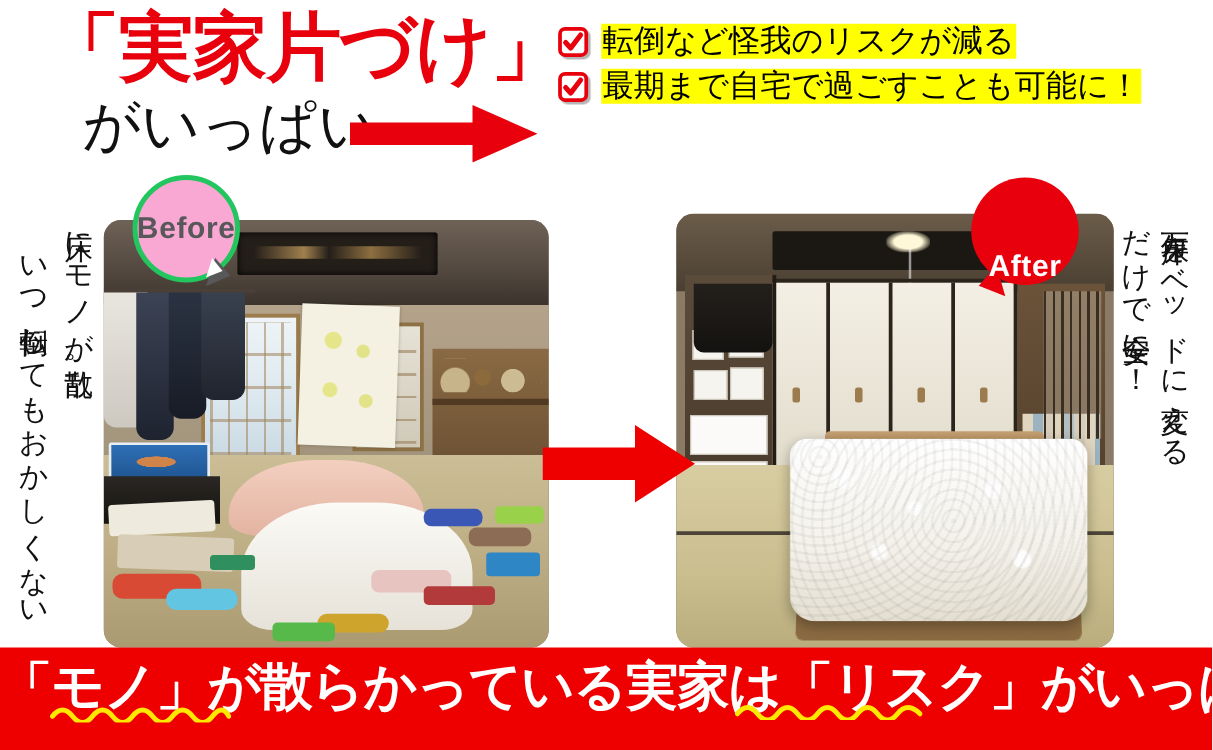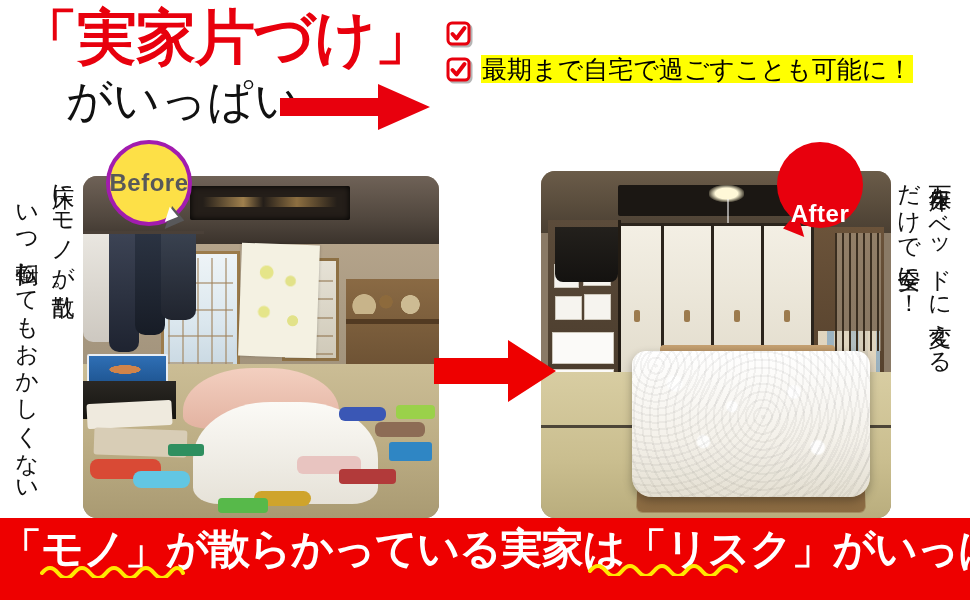--- a/index.html
+++ b/index.html
@@ -22,21 +22,21 @@
   
   .headline-block {
     position: absolute;
     left: 18px;
     top: 4px;
     width: 420px;
     height: 140px;
   }
   .headline-line1 {
     position: absolute;
-    left: 0;
+    left: 18px;
     top: 2px;
     font-size: 60px;
     font-weight: 700;
     letter-spacing: -1px;
     white-space: nowrap;
     line-height: 1.05;
   }
   .hl-bracket {
     color: #e8000d;
     font-weight: 700;
@@ -361,22 +361,22 @@
     align-items: center;
     justify-content: center;
     font-weight: 700;
     font-size: 24px;
     letter-spacing: 0.5px;
     z-index: 6;
   }
   #badge-before {
     left: 106px;
     top: 140px;
-    background: #fde047;
-    border: 4px solid #a21caf;
+    background: #f9a8d4;
+    border: 4px solid #22c55e;
     color: #58585a;
     box-sizing: border-box;
   }
   #badge-before::after {
     content: "";
     position: absolute;
     right: 4px;
     bottom: -10px;
     width: 0; height: 0;
     border-left: 16px solid #58585a;
@@ -492,20 +492,21 @@
 
   <div class="checklist">
 
     <div class="check-row">
       <span class="check-box">
         <svg viewBox="0 0 25 25">
           <rect x="2" y="2" width="21" height="21" rx="4" ry="4" fill="#ffffff" stroke="#e8000d" stroke-width="3"></rect>
           <polyline points="6.5,13 10.5,17.5 18.5,7" fill="none" stroke="#e8000d" stroke-width="4" stroke-linecap="round" stroke-linejoin="round"></polyline>
         </svg>
       </span>
+      <span class="check-text">転倒など怪我のリスクが減る</span>
     </div>
 
 
     <div class="check-row">
       <span class="check-box">
         <svg viewBox="0 0 25 25">
           <rect x="2" y="2" width="21" height="21" rx="4" ry="4" fill="#ffffff" stroke="#e8000d" stroke-width="3"></rect>
           <polyline points="6.5,13 10.5,17.5 18.5,7" fill="none" stroke="#e8000d" stroke-width="4" stroke-linecap="round" stroke-linejoin="round"></polyline>
         </svg>
       </span>

